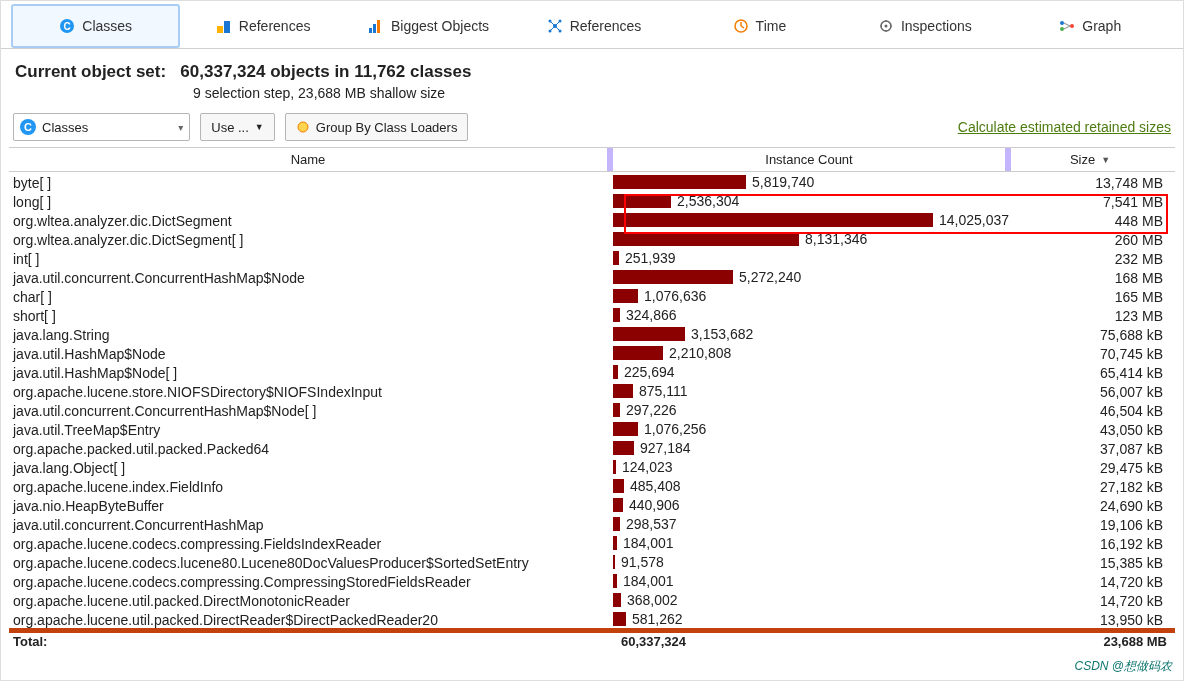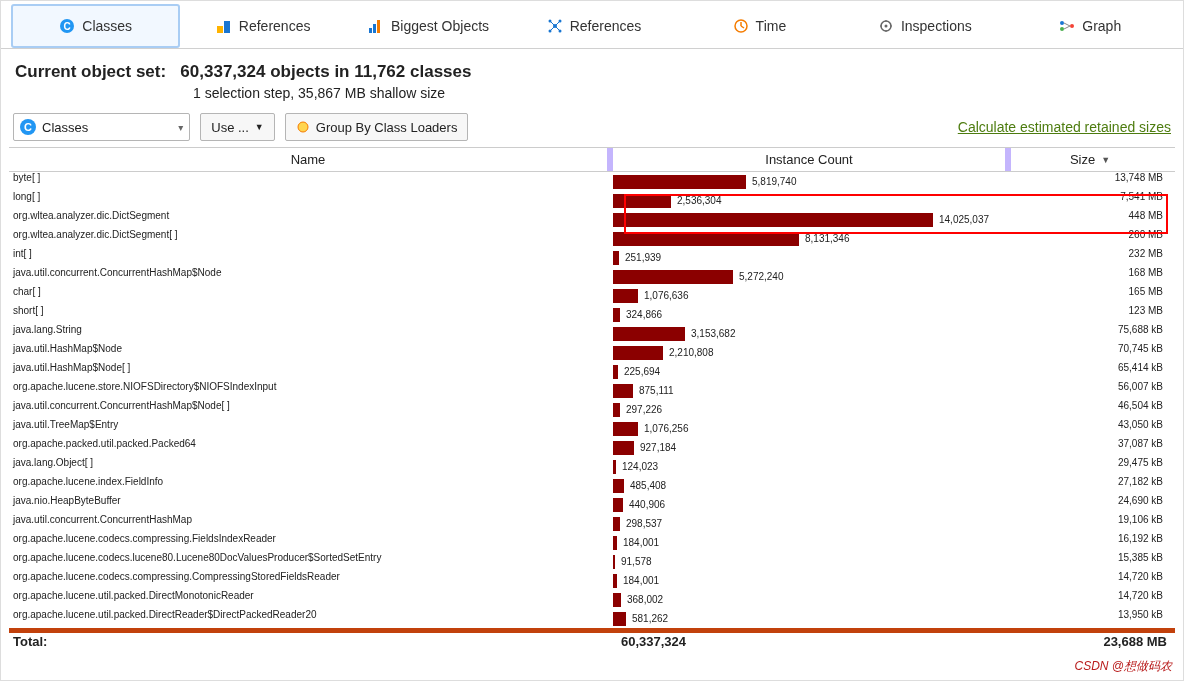--- a/index.html
+++ b/index.html
@@ -20,32 +20,32 @@
   .link { color:#4d7c0f; text-decoration:underline; margin-left:auto; cursor:pointer; font-size:14px;}
   .table-wrap { border-top:1px solid #ccc; margin:0 8px;}
   .thead { display:flex; height:24px; background:#fff; border-bottom:1px solid #ccc; font-size:13px;}
   .th { display:flex; align-items:center; justify-content:center; border-right:6px solid #c4b5fd; position:relative; font-weight:normal; color:#222;}
   .th:last-child{border-right:none;}
   .th.name{ width:604px;}
   .th.count{ width:398px;}
   .th.size{ width:158px; justify-content:center;}
   .th.size .sort { margin-left:6px; font-size:9px; color:#555;}
   .tbody { }
-  .row { display:flex; height:19px; align-items:flex-start; font-size:10px;}
+  .row { display:flex; height:19px; align-items:flex-end; font-size:14px;}
   .cell-name{ width:604px; padding-left:4px; white-space:nowrap; overflow:hidden;}
   .cell-count{ width:398px; display:flex; align-items:center; height:19px; position:relative;}
   .bar { height:14px; background:#8b0000; flex-shrink:0;}
   .count-val{ margin-left:6px; white-space:nowrap;}
   .cell-size{ width:158px; text-align:right; padding-right:6px; white-space:nowrap;}
   .highlight-box{ position:absolute; border:2px solid red; pointer-events:none; left:624px; top:194px; width:544px; height:40px; z-index:5;}
   .total-row { display:flex; height:22px; align-items:center; font-size:13px; font-weight:bold; border-top:5px solid #c2410c; padding-left:4px;}
   .total-row .tname{ width:604px;}
   .total-row .tcount{ width:398px; padding-left:4px;}
   .total-row .tsize{ width:158px; text-align:right; padding-right:6px;}
-  .watermark{ position:absolute; right:12px; bottom:6px; color:#b91c1c; font-size:12px; font-style:italic;}
+  .watermark{ position:absolute; right:12px; bottom:6px; color:#0f766e; font-size:12px; font-style:italic;}
 </style>
 </head>
 <body>
 
 <div class="tabs">
   <div class="tab active">
     <span class="ico">
         <svg width="16" height="16">
           <circle cx="8" cy="8" r="7" fill="#2196f3"></circle>
           <text x="8" y="12" text-anchor="middle" fill="#fff" font-size="10" font-weight="bold">C</text>
@@ -124,21 +124,21 @@
     <span>Graph</span>
   </div>
 </div>
 
 <div class="summary">
   <div class="summary-line1">
     <span>Current object set:</span>
     <span>&nbsp;</span>
     <span>60,337,324 objects in 11,762 classes</span>
   </div>
-  <div class="summary-line2">1 selection step, 35,867 MB shallow size</div>
+  <div class="summary-line2">9 selection step, 23,688 MB shallow size</div>
 </div>
 
 <div class="toolbar">
   <div class="combo">
     <span class="c-ico">C</span>
     <span>Classes</span>
     <span class="arrow">▾</span>
   </div>
   <div class="btn">
     <span>Use ...</span>

